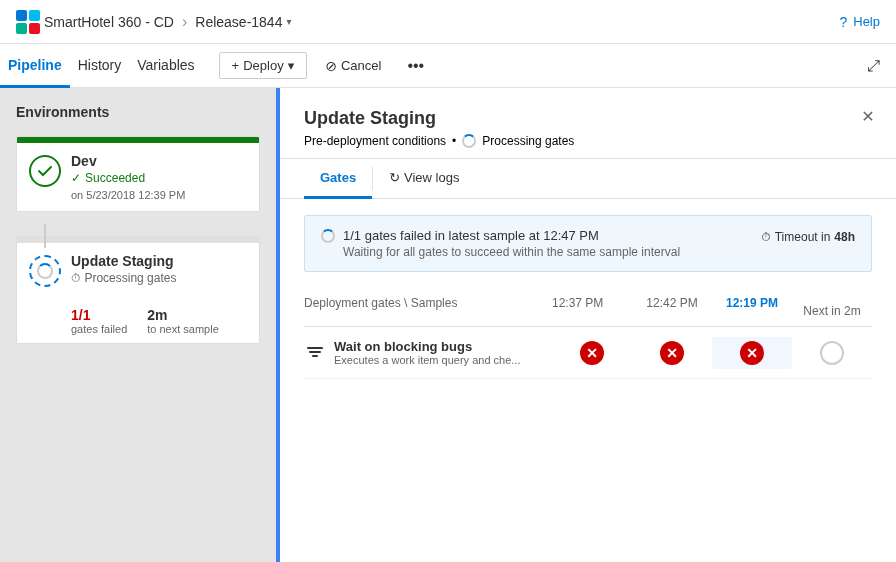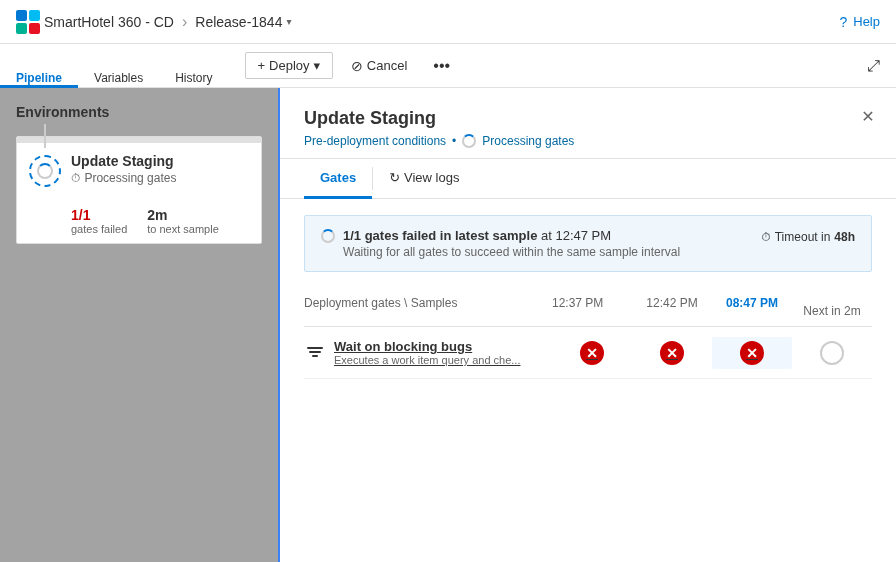--- a/index.html
+++ b/index.html
@@ -44,23 +44,23 @@
     .nav-bar {
       height: 44px;
       display: flex;
       align-items: center;
       padding: 0 0 0 0;
       border-bottom: 1px solid #e0e0e0;
       background: #fff;
     }
     .nav-tabs { display: flex; align-items: stretch; height: 100%; }
     .nav-tab {
-      padding: 0 16px;
-      display: flex; align-items: flex-end;
-      font-size: 12px; color: #333; cursor: pointer;
+      padding: 0 8px;
+      display: flex; align-items: center;
+      font-size: 14px; color: #333; cursor: pointer;
       border-bottom: 3px solid transparent;
       margin-bottom: -1px;
     }
     .nav-tab.active {
       color: #0078d4;
       border-bottom: 3px solid #0078d4;
       font-weight: 600;
     }
     .nav-actions {
       display: flex; align-items: center; gap: 8px; margin-left: 16px;
@@ -83,22 +83,22 @@
     
     .main-layout {
       display: flex;
       height: calc(562px - 88px);
     }
 
     
     .left-panel {
       width: 280px;
       min-width: 280px;
-      background: #a3a3a3;
-      border-right: 2px solid #3b82f6;
+      background: #e5e5e5;
+      border-right: 4px solid #3b82f6;
       overflow-y: auto;
       padding: 16px;
     }
     .panel-title {
       font-size: 14px; font-weight: 600; color: #333; margin-bottom: 16px;
     }
 
     
     .env-card {
       background: #fff;
@@ -151,21 +151,21 @@
       background: #fff;
       overflow-y: auto;
       position: relative;
     }
     .detail-header {
       padding: 20px 24px 10px;
       border-bottom: 1px solid #e0e0e0;
     }
     .detail-title { font-size: 18px; font-weight: 600; color: #333; margin-bottom: 4px; }
     .detail-subtitle {
-      display: flex; align-items: center; gap: 6px; font-size: 12px; color: #0369a1;
+      display: flex; align-items: center; gap: 6px; font-size: 12px; color: #000000;
     }
     .spinner-icon {
       display: inline-block; width: 12px; height: 12px;
       border: 2px solid #ccc; border-top-color: #0078d4;
       border-radius: 50%;
       animation: spin 1s linear infinite;
     }
     @keyframes spin { to { transform: rotate(360deg); } }
 
     .close-btn {
@@ -196,38 +196,37 @@
       display: flex; align-items: flex-start; justify-content: space-between;
     }
     .alert-left { display: flex; align-items: flex-start; gap: 8px; }
     .alert-spinner {
       display: inline-block; width: 14px; height: 14px;
       border: 2px solid #ccc; border-top-color: #0078d4;
       border-radius: 50%; flex-shrink: 0; margin-top: 1px;
       animation: spin 1s linear infinite;
     }
     .alert-text { }
-    .alert-text strong { font-weight: 700; }
+    .alert-text strong { font-weight: 400; }
     .alert-text p { font-size: 12px; color: #666; margin-top: 2px; }
     .alert-timeout { display: flex; align-items: center; gap: 4px; font-size: 12px; color: #333; white-space: nowrap; margin-top: 2px; }
 
     
     .gates-table { padding: 0 24px 16px; }
     .gates-table-header {
       display: grid;
       grid-template-columns: 1fr 80px 80px 80px 80px;
       padding: 8px 0; border-bottom: 1px solid #e0e0e0;
       font-size: 12px; color: #666;
     }
     .gates-table-row {
       display: grid;
       grid-template-columns: 1fr 80px 80px 80px 80px;
       padding: 12px 0; border-bottom: 1px solid #f0f0f0;
       align-items: center;
-      text-decoration: underline;
     }
     .gate-name-cell { display: flex; align-items: center; gap: 8px; }
     .gate-filter-icon {
       width: 22px; height: 22px; flex-shrink: 0;
       display: flex; align-items: center; justify-content: center;
     }
     .gate-name { font-size: 13px; font-weight: 600; color: #333; }
     .gate-desc { font-size: 11px; color: #666; }
     .gate-cell { display: flex; align-items: center; justify-content: center; }
     .gate-cell.highlighted {
@@ -269,24 +268,24 @@
     <span>Help</span>
   </div>
 </div>
 
 <div class="nav-bar">
   <div class="nav-tabs">
     <div class="nav-tab active">
       <span>Pipeline</span>
     </div>
     <div class="nav-tab">
+      <span>History</span>
+    </div>
+    <div class="nav-tab">
       <span>Variables</span>
-    </div>
-    <div class="nav-tab">
-      <span>History</span>
     </div>
   </div>
   <div class="nav-actions">
     <button class="btn-deploy">
       <span>+</span>
       <span>Deploy</span>
       <span>▾</span>
     </button>
     <button class="btn-cancel">
       <span style="font-size:14px;">⊘</span>
@@ -295,20 +294,38 @@
     <button class="btn-more">•••</button>
   </div>
   <div class="nav-expand">⤢</div>
 </div>
 
 <div class="main-layout">
 
   <div class="left-panel">
     <div class="panel-title">Environments</div>
 
+    <div class="env-card">
+      <div class="env-card-header green"></div>
+      <div class="env-card-body">
+        <div class="env-icon-circle green">
+          <svg width="16" height="16" viewBox="0 0 16 16">
+              <path d="M2 8 L6 12 L14 4" stroke="#107c10" stroke-width="2" fill="none" stroke-linecap="round"></path>
+            </svg>
+        </div>
+        <div class="env-info">
+          <div class="env-name">Dev</div>
+          <div class="env-status success">
+            <span>✓</span>
+            <span>Succeeded</span>
+          </div>
+          <div class="env-date">on 5/23/2018 12:39 PM</div>
+        </div>
+      </div>
+    </div>
 
     <div class="env-connector"></div>
 
     <div class="env-card">
       <div class="env-card-header"></div>
       <div class="env-card-body">
         <div class="env-icon-circle blue-dashed">
           <span class="spinner-icon" style="width:16px;height:16px;border-width:2px;"></span>
         </div>
         <div class="env-info">
@@ -373,21 +390,21 @@
         <span>Timeout in</span>
         <span style="font-weight:600;">48h</span>
       </div>
     </div>
 
     <div class="gates-table">
       <div class="gates-table-header">
         <div>Deployment gates \ Samples</div>
         <div style="text-align:left;">12:37 PM</div>
         <div style="text-align:center;">12:42 PM</div>
-        <div style="text-align:center;font-weight:600;color:#0078d4;">08:47 PM</div>
+        <div style="text-align:center;font-weight:600;color:#0078d4;">12:19 PM</div>
         <div style="text-align:center;margin-top:8px;">Next in 2m</div>
       </div>
       <div class="gates-table-row">
         <div class="gate-name-cell">
           <div class="gate-filter-icon">
             <svg width="20" height="20" viewBox="0 0 20 20">
               <rect x="2" y="4" width="16" height="2" fill="#333" rx="1"></rect>
               <rect x="4" y="8" width="12" height="2" fill="#333" rx="1"></rect>
               <rect x="7" y="12" width="6" height="2" fill="#333" rx="1"></rect>
             </svg>

